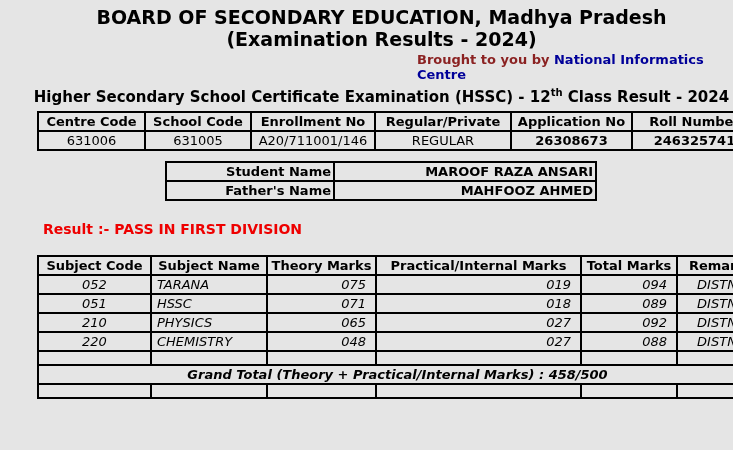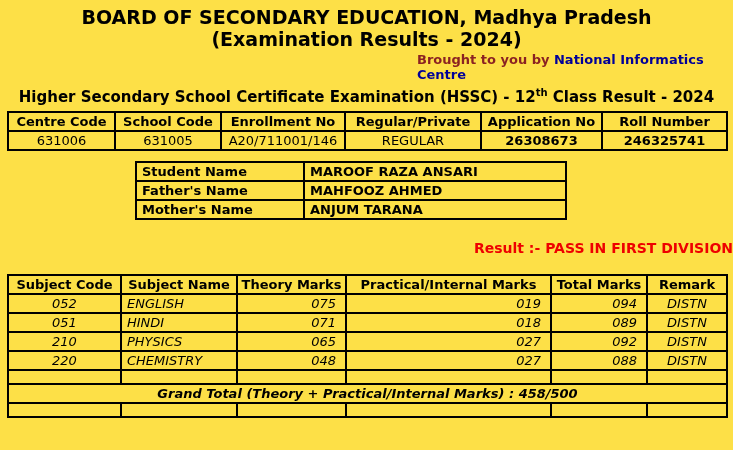--- a/index.html
+++ b/index.html
@@ -1,24 +1,25 @@
 <!DOCTYPE html>
 <html style="--brought_prefix: #8b2222; --brought_org: #000099; --result_red: #ee0000; --border: #000000;"><head>
 <meta charset="utf-8">
 <style>
   * { margin: 0; padding: 0; box-sizing: border-box; }
   html, body { background: #ffffff; }
   .page {
     position: relative;
     width: 733px;
     height: 450px;
-    background: #fde047;
+    background: #e5e5e5;
     overflow: hidden;
     font-family: "DejaVu Sans", "Liberation Sans", sans-serif;
     color: #000000;
+    padding-left: 30px;
   }
   .board-title {
     padding-top: 6px;
     text-align: center;
     font-weight: bold;
     font-size: 19px;
     line-height: 22px;
     color: #000000;
   }
   .brought-wrap {
@@ -56,28 +57,27 @@
     overflow: hidden;
     white-space: nowrap;
   }
   
   .candidate { margin: 4px 0 0 7px; width: 719px; }
   .candidate th { font-weight: bold; text-align: center; height: 18px; padding: 1px 2px; }
   .candidate td { text-align: center; height: 18px; padding: 1px 2px; font-weight: normal; }
   .candidate td.b { font-weight: bold; }
   
   .student { margin: 10px 0 0 135px; width: 430px; }
-  .student td { font-weight: bold; text-align: left; height: 15px; padding: 1px 2px 1px 5px; }
+  .student td { font-weight: bold; text-align: right; height: 15px; padding: 1px 2px 1px 5px; }
   
   .result-line {
     margin: 20px 0 0 13px;
     font-weight: bold;
     font-size: 14px;
     color: var(--result_red, #ee0000);
-    text-align: right;
   }
   
   .marks { margin: 18px 0 0 7px; width: 719px; }
   .marks th { font-weight: bold; height: 16px; padding: 1px 2px; }
   .marks td { height: 14px; padding: 1px 2px; font-weight: normal; font-style: italic; }
   .marks td:nth-child(1) { text-align: center; }
   .marks td:nth-child(2) { text-align: left;  padding-left: 5px; }
   .marks td:nth-child(3),
   .marks td:nth-child(4),
   .marks td:nth-child(5) { text-align: right; padding-right: 9px; }
@@ -143,24 +143,20 @@
       </colgroup>
     <tbody>
         <tr>
       <td>Student Name</td>
       <td>MAROOF RAZA ANSARI</td>
     </tr>
     <tr>
       <td>Father's Name</td>
       <td>MAHFOOZ AHMED</td>
     </tr>
-    <tr>
-      <td>Mother's Name</td>
-      <td>ANJUM TARANA</td>
-    </tr>
   </tbody>
     </table>
 
   <div class="result-line">Result :- PASS IN FIRST DIVISION</div>
 
   <table class="marks">
     <colgroup>
       <col style="width:113px">
         <col style="width:116px">
         <col style="width:109px">
@@ -172,29 +168,29 @@
         <tr>
       <th>Subject Code</th>
       <th>Subject Name</th>
       <th>Theory Marks</th>
       <th>Practical/Internal Marks</th>
       <th>Total Marks</th>
       <th>Remark</th>
     </tr>
     <tr>
       <td>052</td>
-      <td>ENGLISH</td>
+      <td>TARANA</td>
       <td>075</td>
       <td>019</td>
       <td>094</td>
       <td>DISTN</td>
     </tr>
     <tr>
       <td>051</td>
-      <td>HINDI</td>
+      <td>HSSC</td>
       <td>071</td>
       <td>018</td>
       <td>089</td>
       <td>DISTN</td>
     </tr>
     <tr>
       <td>210</td>
       <td>PHYSICS</td>
       <td>065</td>
       <td>027</td>

